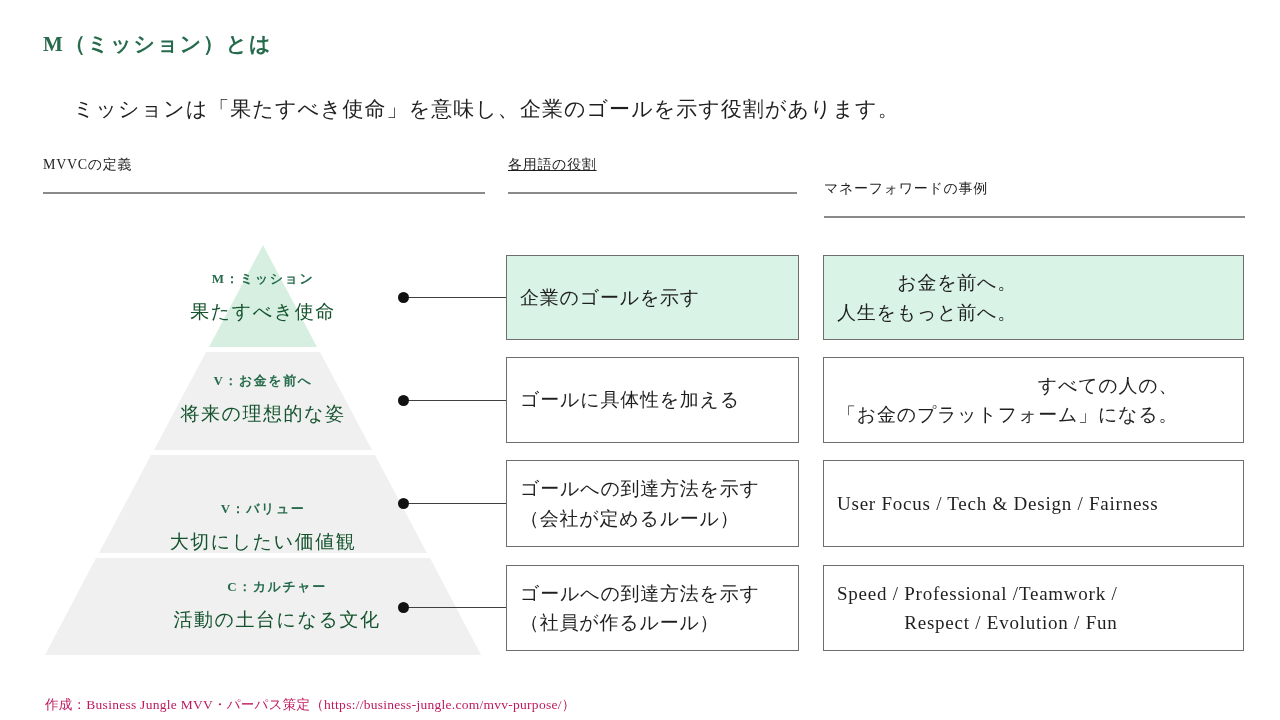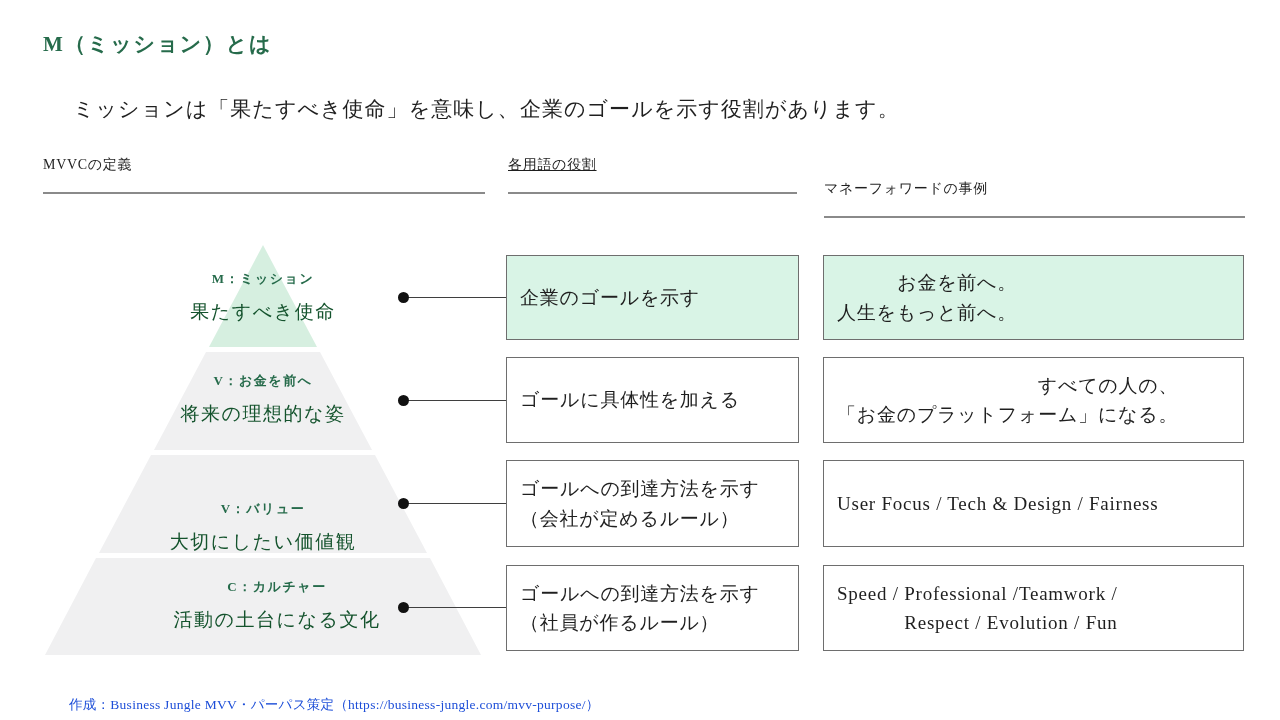--- a/index.html
+++ b/index.html
@@ -76,21 +76,21 @@
   }
   .box .box-text{white-space:pre-line;}
   .box.highlight{background:var(--highlight-fill);}
   .col-role-box{left:506px;width:293px;}
   .col-example-box{left:823px;width:421px;text-align:right;}
   .r1{top:255px;height:85px;} .r2{top:357px;height:86px;}
   .r3{top:460px;height:87px;} .r4{top:565px;height:86px;}
 
   .footer{
     position:absolute;left:45px;top:696px;
-    font-size:13.5px;color:#1d4ed8;letter-spacing:0.02em;margin-left:24px;
+    font-size:13.5px;color:#be185d;letter-spacing:0.02em;
   }
 </style>
 </head>
 <body>
 
 <div class="slide">
 
   <div class="title">M（ミッション）とは</div>
   <div class="subtitle">ミッションは「果たすべき使命」を意味し、企業のゴールを示す役割があります。</div>
 

